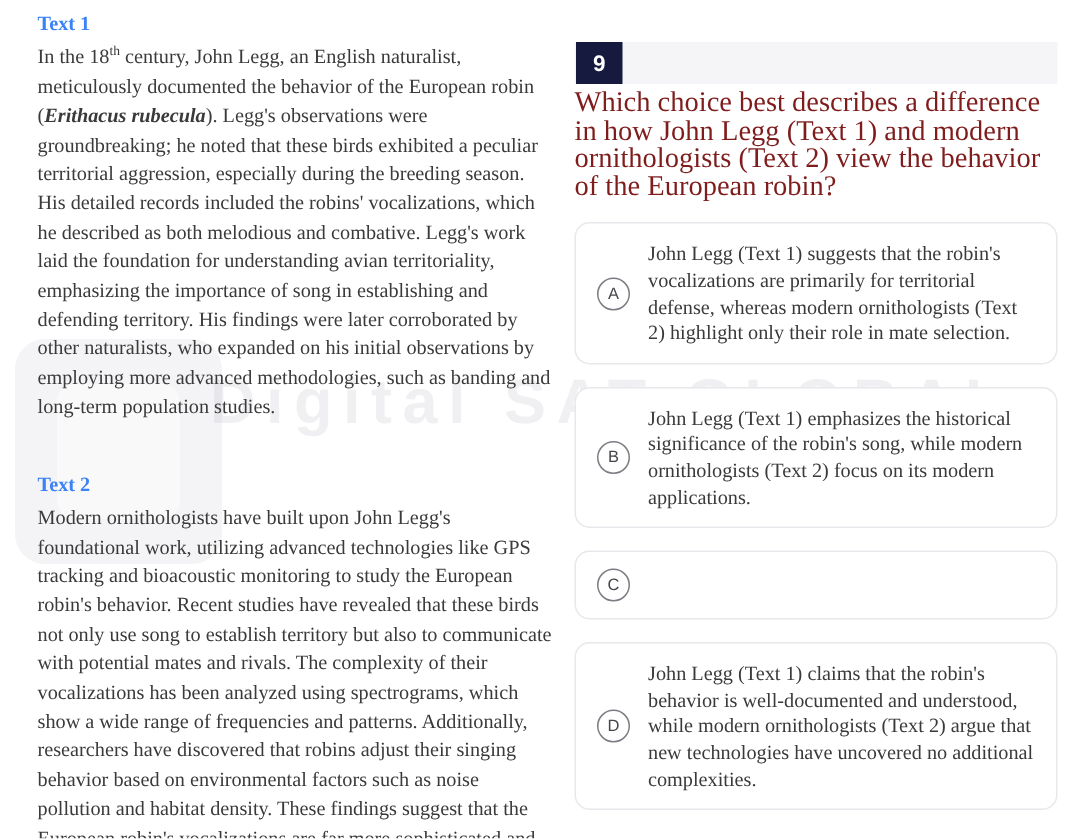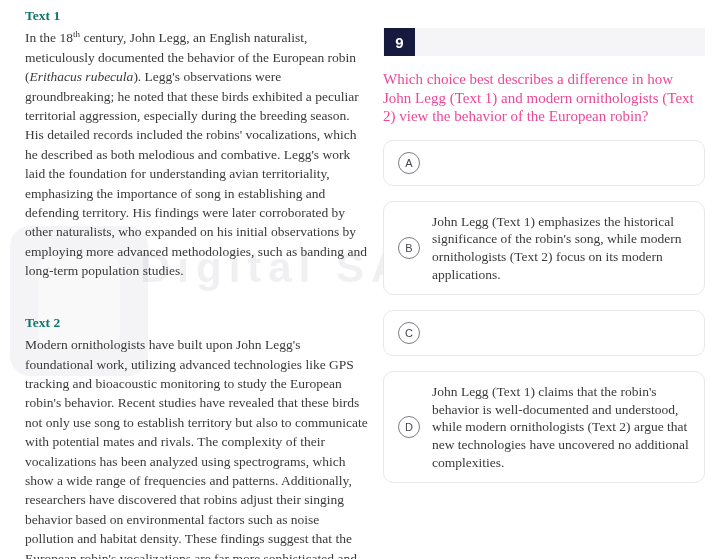--- a/index.html
+++ b/index.html
@@ -54,28 +54,28 @@
     left: 25px;
     top: 6px;
     width: 346px;
     z-index: 1;
     color: #3a3a3a;
     font-size: 13.5px;
     line-height: 19.4px;
   }
   .passage-heading {
     font-weight: bold;
-    color: #0f766e;
+    color: #3b82f6;
     margin-bottom: 3px;
     font-family: Liberation Serif, serif;
   }
   .passage-heading.second { margin-top: 32px; }
   .passage p { margin: 0; }
   .passage sup { font-size: 9px; line-height: 0; }
-  .passage em { font-style: italic; }
+  .passage em { font-style: italic; font-weight: bold; }
 
   
   .right-col {
     position: absolute;
     left: 383px;
     top: 28px;
     width: 322px;
     z-index: 1;
   }
   .q-header {
@@ -93,23 +93,23 @@
     background: #161a3e;
     color: #ffffff;
     font-family: "Liberation Sans", sans-serif;
     font-weight: bold;
     font-size: 15px;
     display: flex;
     align-items: center;
     justify-content: center;
   }
   .q-stem {
-    margin-top: 14px;
-    color: #ec4899;
-    font-size: 15px;
+    margin-top: 4px;
+    color: #7f1d1d;
+    font-size: 19px;
     line-height: 18.6px;
   }
   .options {
     margin-top: 14px;
     display: flex;
     flex-direction: column;
     gap: 15px;
   }
   .option-card {
     display: flex;
@@ -163,20 +163,21 @@
   <div class="right-col">
     <div class="q-header">
       <div class="q-num">9</div>
     </div>
 
     <div class="q-stem">Which choice best describes a difference in how John Legg (Text 1) and modern ornithologists (Text 2) view the behavior of the European robin?</div>
 
     <div class="options">
       <div class="option-card">
         <span class="option-letter">A</span>
+        <span class="option-text">John Legg (Text 1) suggests that the robin's vocalizations are primarily for territorial defense, whereas modern ornithologists (Text 2) highlight only their role in mate selection.</span>
       </div>
       <div class="option-card">
         <span class="option-letter">B</span>
         <span class="option-text">John Legg (Text 1) emphasizes the historical significance of the robin's song, while modern ornithologists (Text 2) focus on its modern applications.</span>
       </div>
       <div class="option-card">
         <span class="option-letter">C</span>
       </div>
       <div class="option-card">
         <span class="option-letter">D</span>

